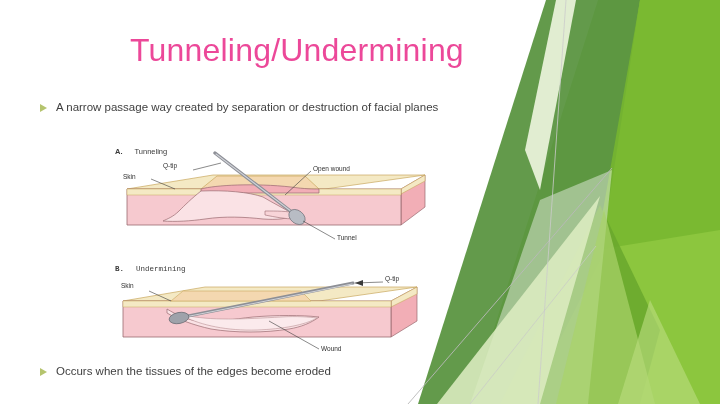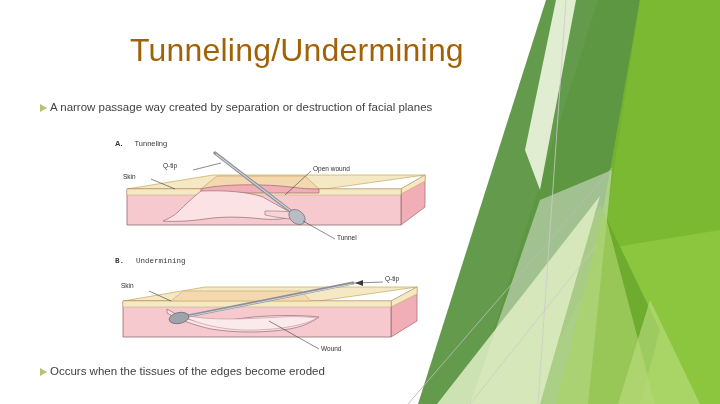--- a/index.html
+++ b/index.html
@@ -25,31 +25,31 @@
   }
 
   
   #title {
     position: absolute;
     left: 130px;
     top: 32px;
     font-size: 32px;
     font-weight: 400;
     letter-spacing: 0.2px;
-    color: #a16207;
+    color: #ec4899;
     font-family: "Liberation Sans", sans-serif;
     white-space: nowrap;
   }
 
   
   .bullet-row {
     position: absolute;
     display: flex;
     align-items: flex-start;
-    gap: 3px;
+    gap: 9px;
   }
   #bullet-1 { left: 40px; top: 100px; }
   #bullet-2 { left: 40px; top: 344px; margin-top: 20px; }
 
   .bullet-marker {
     width: 0; height: 0;
     border-left: 7px solid #b5c46e;
     border-top: 4.5px solid transparent;
     border-bottom: 4.5px solid transparent;
     margin-top: 4px;
@@ -70,20 +70,21 @@
     top: 135px;
     width: 340px;
     height: 205px;
   }
   .fig-caption {
     position: absolute;
     font-size: 7.5px;
     color: #3a3a3a;
     font-family: "Liberation Sans", sans-serif;
     white-space: nowrap;
+    margin-top: 8px;
   }
   .fig-caption .cap-letter { font-weight: bold; }
   .cap-a { left: 10px; top: 4px; }
   .cap-b { left: 10px; top: 122px; font-family: Liberation Mono, monospace; }
   .cap-letter { margin-right: 12px; }
 
   .lbl {
     position: absolute;
     font-size: 6.5px;
     color: #2f2f2f;

